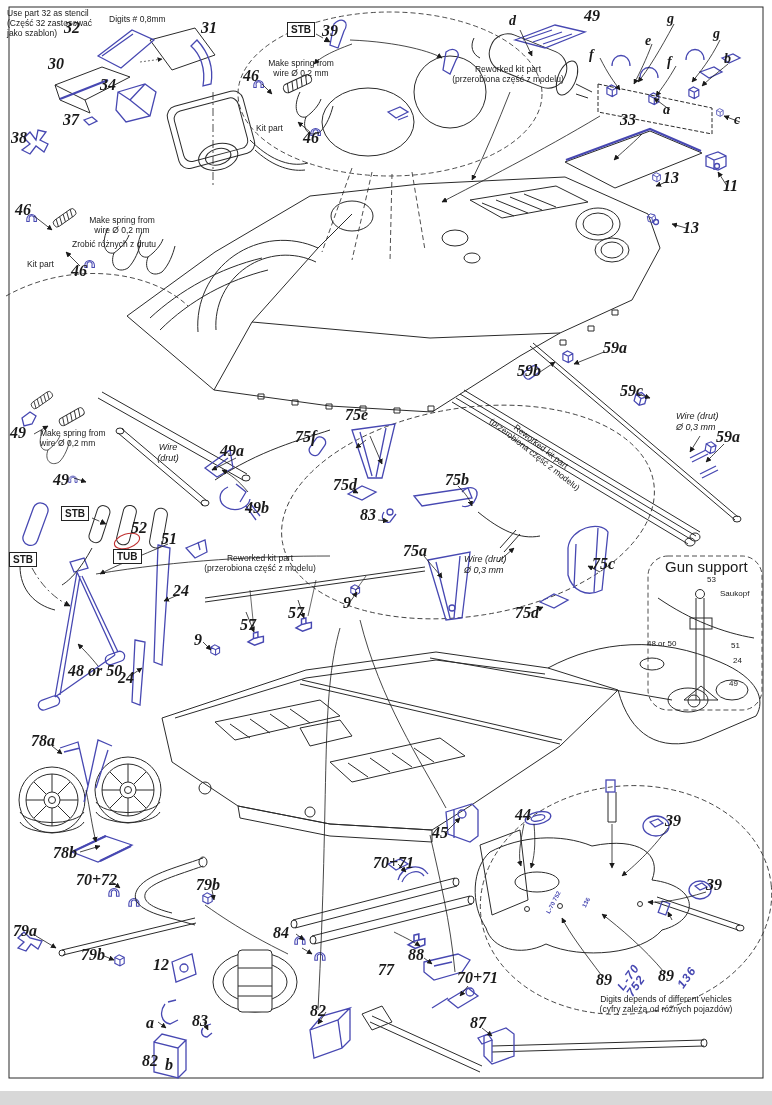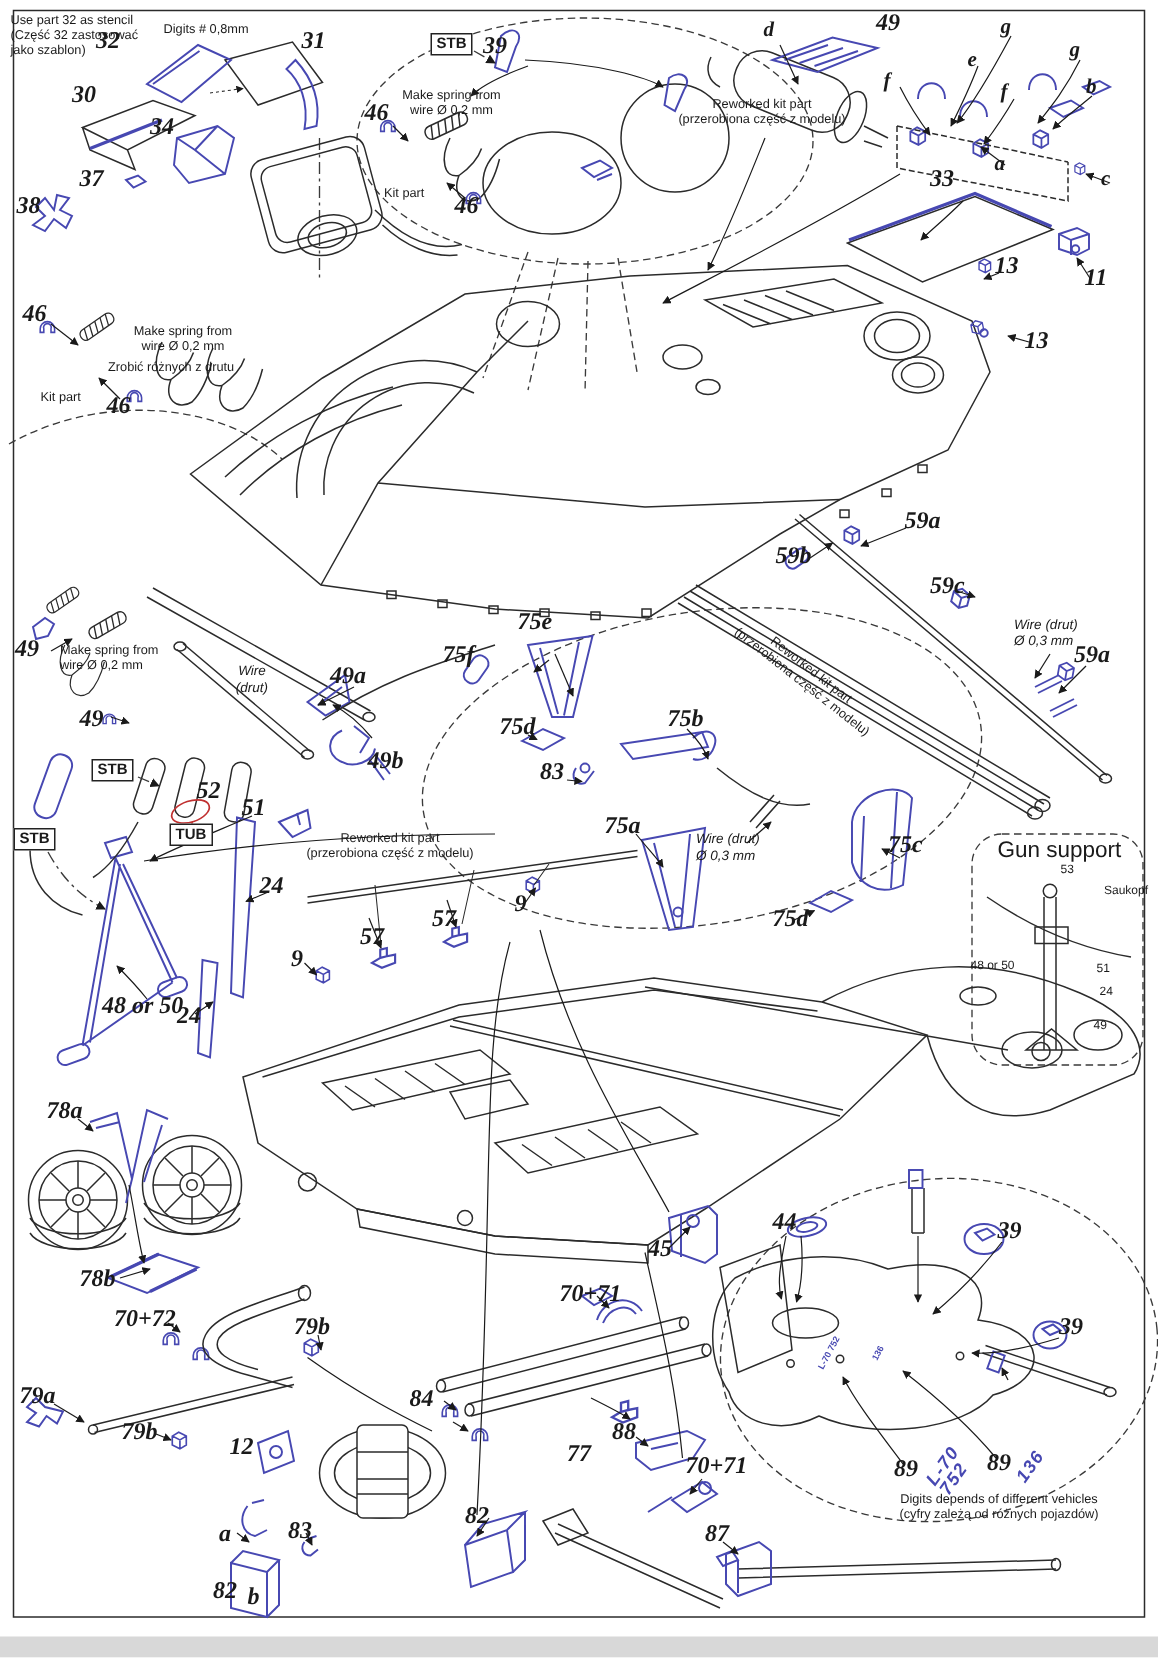--- a/index.html
+++ b/index.html
@@ -463,21 +463,21 @@
     <path class="dd" d="M92,518 L106,524" marker-end="url(#ah)"></path>
     <path class="dd" d="M32,568 C44,590 58,600 70,606" marker-end="url(#ah)"></path>
   </g>
 </svg>
 
 <div id="labels">
       <div class="lb n" style="left: 64px; top: 20px;">32</div>
       <div class="lb n" style="left: 181px; top: 20px; margin-left: 20px;">31</div>
       <div class="lb n" style="left: 48px; top: 56px;">30</div>
       <div class="lb n" style="left: 100px; top: 77px;">34</div>
-      <div class="lb n" style="left: 53px; top: 112px; font-family: Liberation Serif, serif;">37</div>
+      <div class="lb n" style="left: 63px; top: 112px; font-family: Liberation Serif, serif;">37</div>
       <div class="lb n" style="left: 11px; top: 130px;">38</div>
       <div class="lb n" style="left: 322px; top: 23px;">39</div>
       <div class="lb n" style="left: 243px; top: 68px;">46</div>
       <div class="lb n" style="left: 303px; top: 130px;">46</div>
       <div class="lb n" style="left: 584px; top: 8px;">49</div>
       <div class="lb n" style="left: 620px; top: 112px;">33</div>
       <div class="lb n" style="left: 663px; top: 170px;">13</div>
       <div class="lb n" style="left: 723px; top: 178px;">11</div>
       <div class="lb n" style="left: 683px; top: 220px;">13</div>
       <div class="lb n" style="left: 15px; top: 202px;">46</div>
@@ -561,21 +561,21 @@
 Ø 0,3 mm</div>
       <div class="lb si" style="left: 464px; top: 554px;">Wire (drut)
 Ø 0,3 mm</div>
       <div class="lb s ctr" style="left: 185px; top: 553px; width: 150px;">Reworked kit part
 (przerobiona część z modelu)</div>
       <div class="lb s ctr" style="left: 500px; top: 408px; width: 112px; transform: rotate(38deg);">Reworked kit part
 (przerobiona część z modelu)</div>
       <div class="lb s ctr" style="left: 583px; top: 994px; width: 166px;">Digits depends of different vehicles
 (cyfry zależą od różnych pojazdów)</div>
       <div class="lb g" style="left: 707px; top: 576px;">53</div>
-      <div class="lb g" style="left: 720px; top: 590px; margin-left: 16px;">Saukopf</div>
+      <div class="lb g" style="left: 720px; top: 590px;">Saukopf</div>
       <div class="lb g" style="left: 647px; top: 640px;">48 or 50</div>
       <div class="lb g" style="left: 731px; top: 642px;">51</div>
       <div class="lb g" style="left: 733px; top: 657px;">24</div>
       <div class="lb g" style="left: 729px; top: 680px;">49</div>
       <div class="lb bx" style="left: 287px; top: 22px;">STB</div>
       <div class="lb bx" style="left: 61px; top: 506px;">STB</div>
       <div class="lb bx" style="left: 9px; top: 552px;">STB</div>
       <div class="lb bx" style="left: 113px; top: 549px;">TUB</div>
       <div class="lb br" style="left: 616px; top: 986px; transform: rotate(-55deg);">L-70
 752</div>

